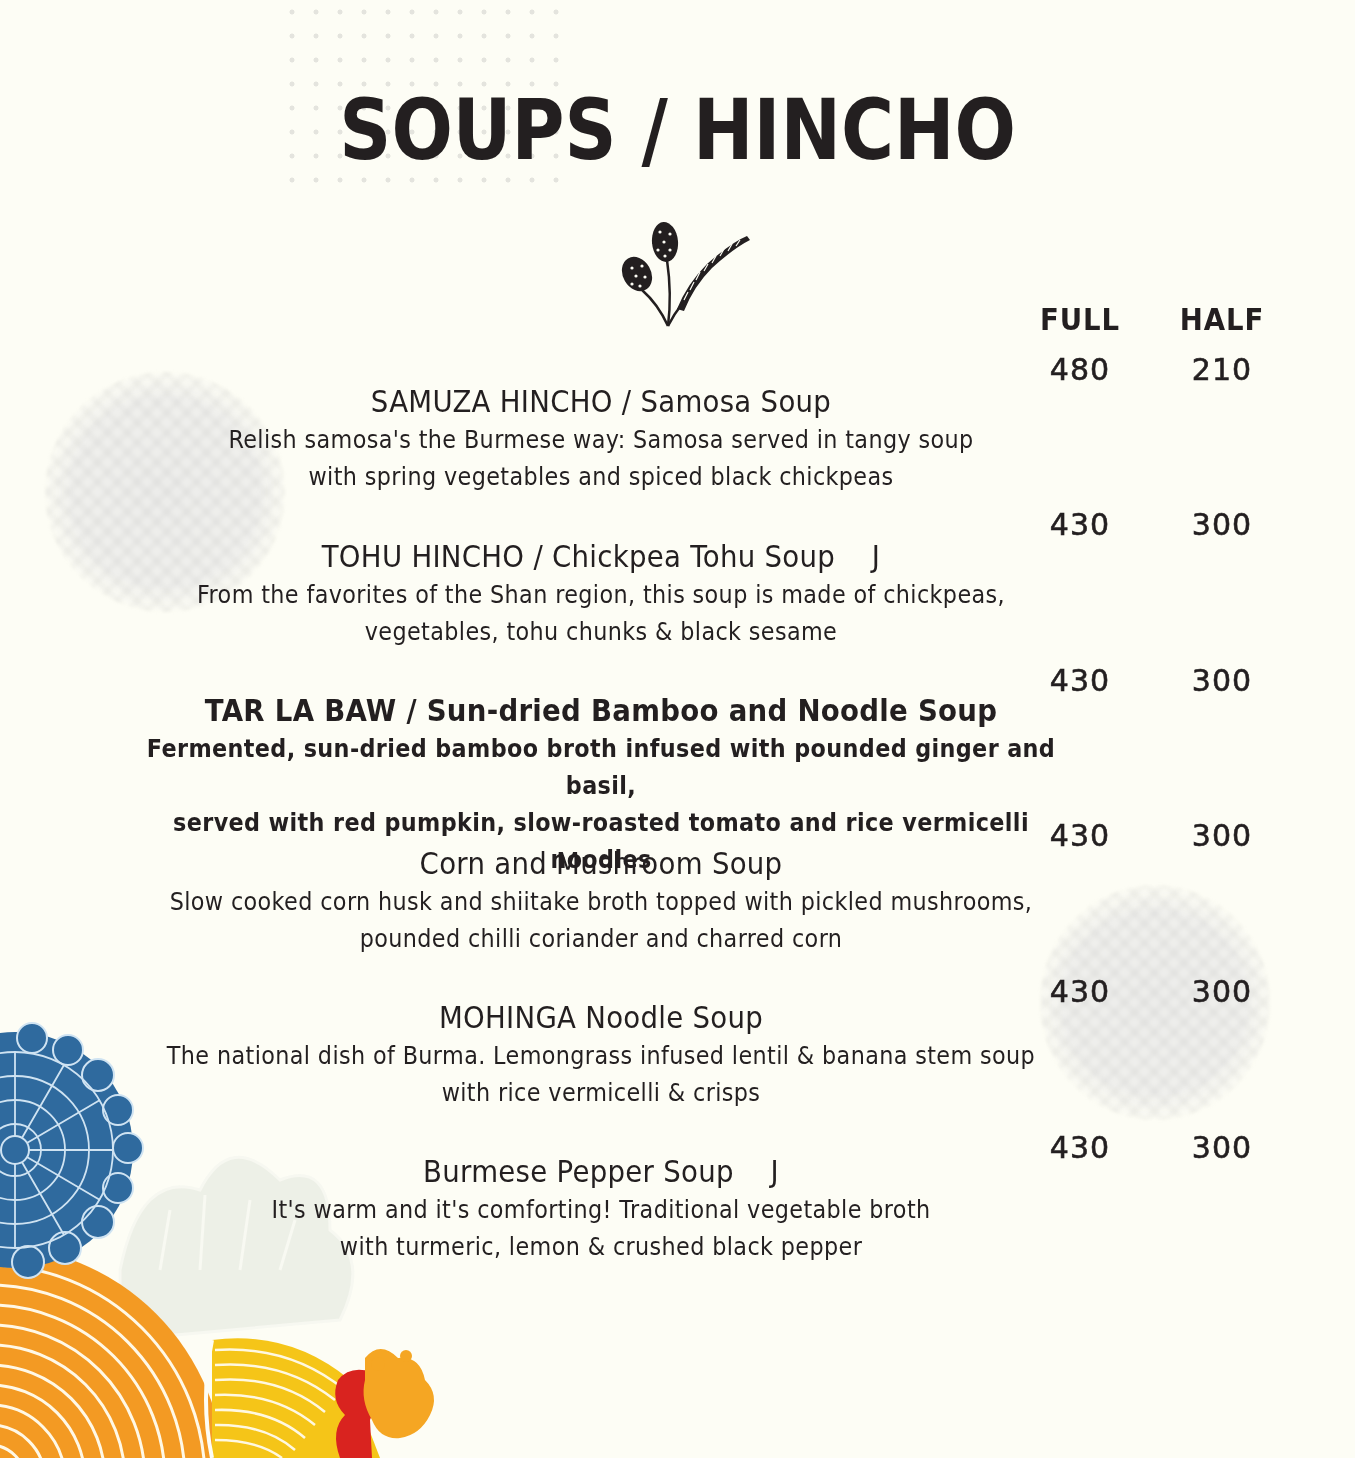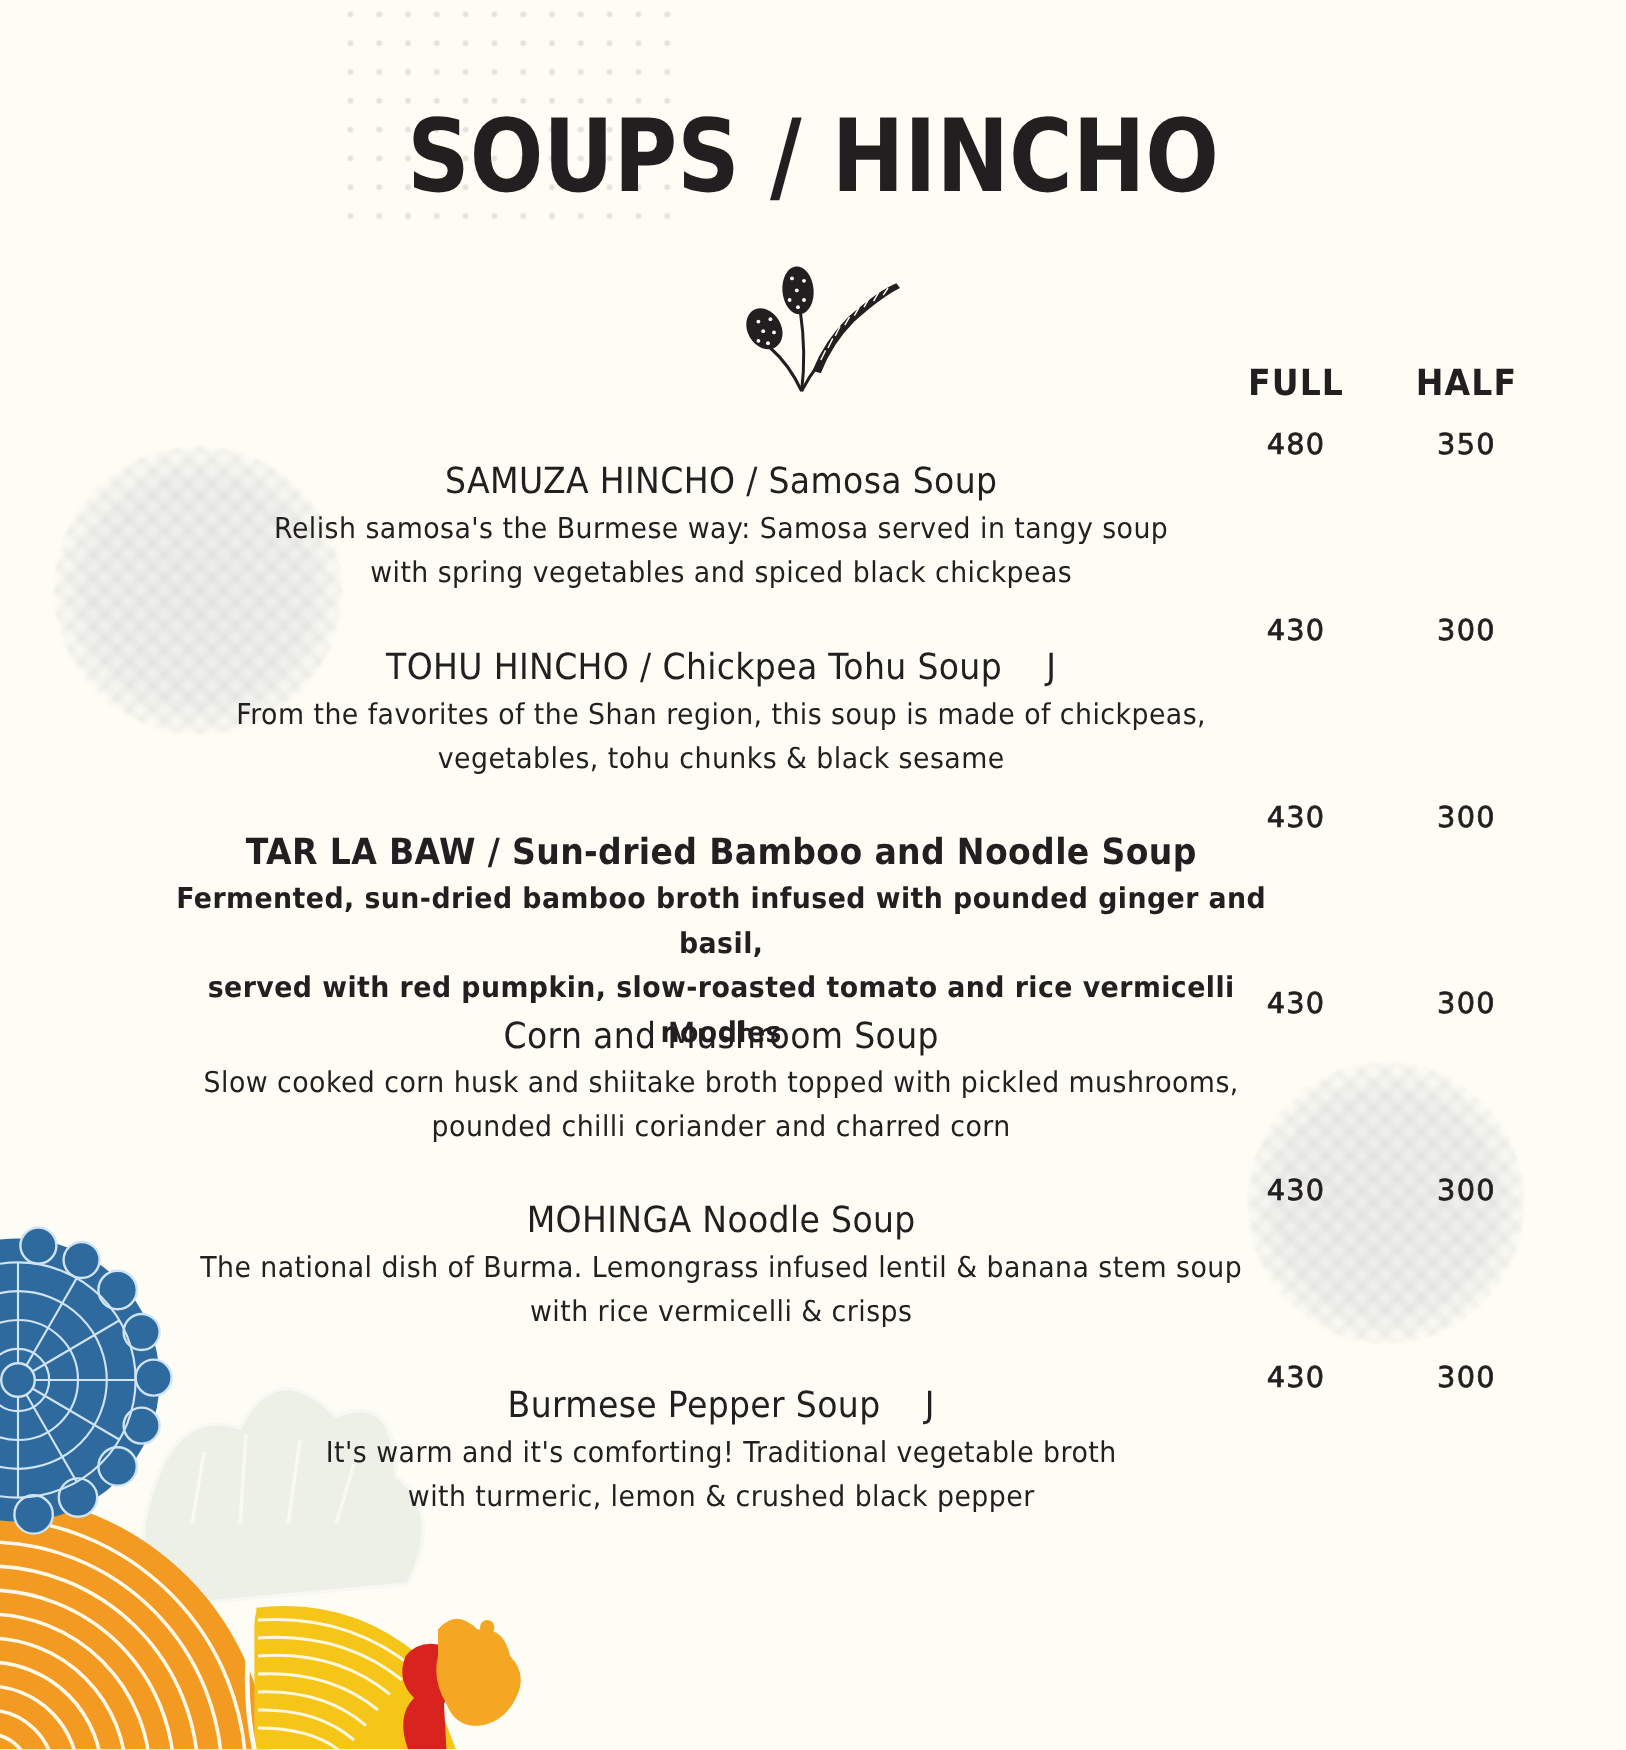--- a/index.html
+++ b/index.html
@@ -40,21 +40,21 @@
     font-size: 30px; line-height: 36px; white-space: nowrap;
     transform: scaleX(0.92); letter-spacing: .3px;
   }
   .item-name .veg { display: inline-block; margin-left: 40px; }
   .item-desc {
     font-size: 24px; line-height: 37px; margin-top: 2px;
     transform: scaleX(0.93); letter-spacing: .4px;
   }
   .price {
     position: absolute; width: 120px; text-align: center;
-    font-size: 24px; line-height: 36px; font-weight: normal; letter-spacing: 1px;
+    font-size: 30px; line-height: 36px; font-weight: normal; letter-spacing: 1px;
     -webkit-text-stroke: 0.6px #231f20;
   }
   .price.full { left: 1020px; }
   .price.half { left: 1162px; }
   .col-head.full { left: 1020px; }
   .col-head.half { left: 1162px; }
 </style>
 </head>
 <body>
 
@@ -164,21 +164,21 @@
 <div class="col-head half">HALF</div>
 
 <div class="item" style="top:352px;">
   <div class="item-name"><span>SAMUZA HINCHO / Samosa Soup</span></div>
   <div class="item-desc">
       <div>Relish samosa's the Burmese way: Samosa served in tangy soup</div>
       <div>with spring vegetables and spiced black chickpeas</div>
     </div>
 </div>
 <div class="price full" style="top:352px;">480</div>
-<div class="price half" style="top:352px;">350</div>
+<div class="price half" style="top:352px;">210</div>
 
 <div class="item" style="top:507px;">
   <div class="item-name"><span>TOHU HINCHO / Chickpea Tohu Soup</span><span class="veg">J</span></div>
   <div class="item-desc">
       <div>From the favorites of the Shan region, this soup is made of chickpeas,</div>
       <div>vegetables, tohu chunks &amp; black sesame</div>
     </div>
 </div>
 <div class="price full" style="top:507px;">430</div>
 <div class="price half" style="top:507px;">300</div>

